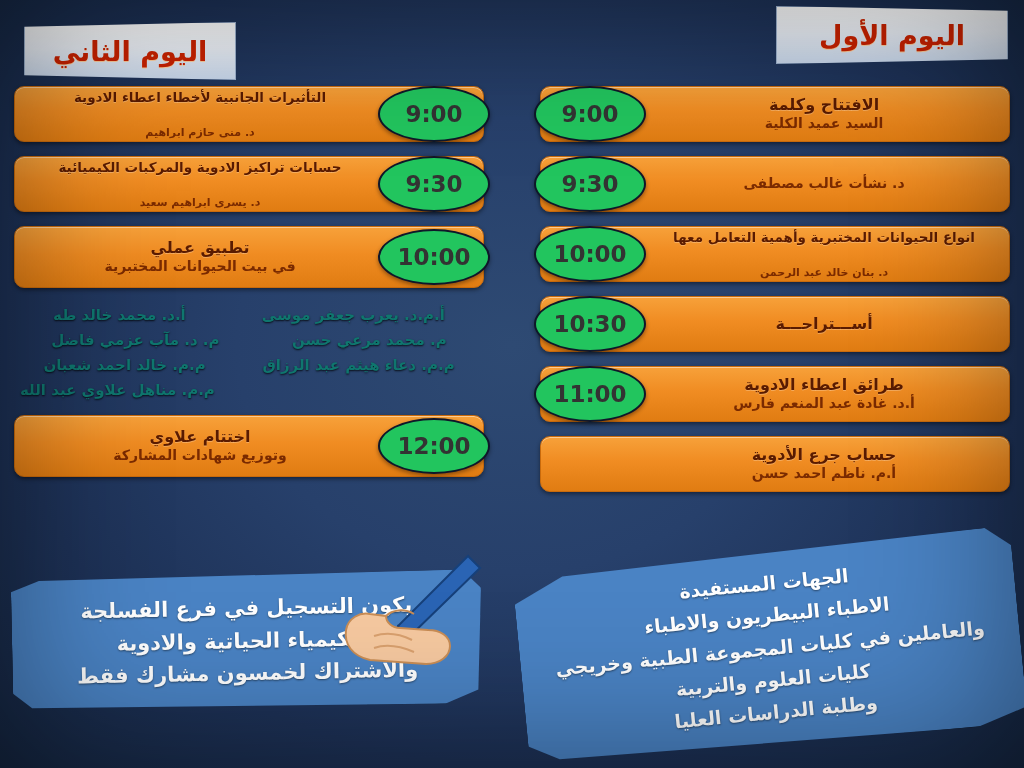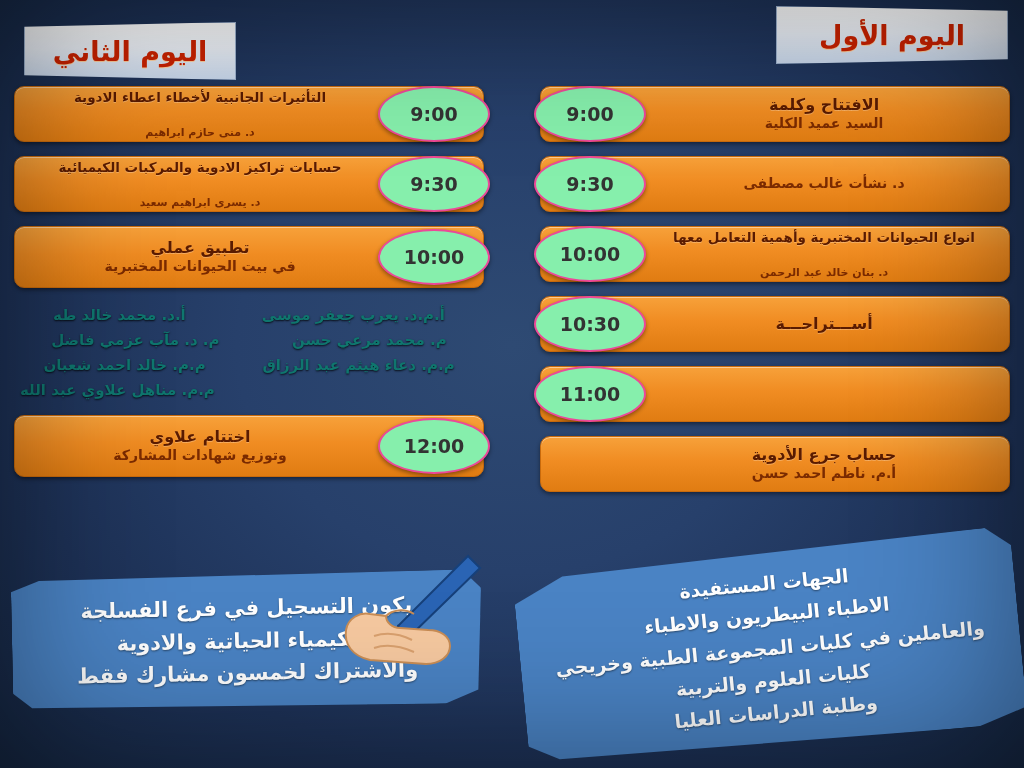--- a/index.html
+++ b/index.html
@@ -57,24 +57,24 @@
   .t1{font-size:16px;font-weight:bold;color:#5a1b00;text-shadow:0 1px 0 rgba(255,255,255,.25);}
   .t2{font-size:14px;font-weight:bold;color:#7a2a00;}
   .t1.sm{font-size:13.5px;}
   .t2.sm{font-size:11px;margin-top:20px;}
   .t1.en{font-size:19px;color:#3a1200;}
 
   
   .time{
     position:absolute;top:50%;transform:translateY(-50%);
     width:108px;height:52px;border-radius:50%;
-    background:#86efac;border:2px solid #ec4899;
+    background:#22c55e;border:2px solid #0f172a;
     display:flex;align-items:center;justify-content:center;
     box-shadow:0 2px 4px rgba(0,0,0,.4);
-    font-size:19px;font-weight:bold;color:#333;
+    font-size:23px;font-weight:bold;color:#333;
     direction:ltr;
   }
   
   .col.right .time{left:-6px;}
   .col.right .txt{right:14px;left:112px;}
   
   .col.left .time{right:-6px;}
   .col.left .txt{left:14px;right:112px;}
 
   
@@ -168,20 +168,24 @@
       <div class="bar"></div>
       <div class="time">10:30</div>
       <div class="txt">
         <div class="t1">أســـتراحـــة</div>
       </div>
     </div>
 
     <div class="row">
       <div class="bar"></div>
       <div class="time">11:00</div>
+      <div class="txt">
+        <div class="t1">طرائق اعطاء الادوية</div>
+        <div class="t2">أ.د. غادة عبد المنعم فارس</div>
+      </div>
     </div>
 
     <div class="row">
       <div class="bar"></div>
       <div class="txt">
         <div class="t1">حساب جرع الأدوية</div>
         <div class="t2">أ.م. ناظم احمد حسن</div>
       </div>
     </div>
 

